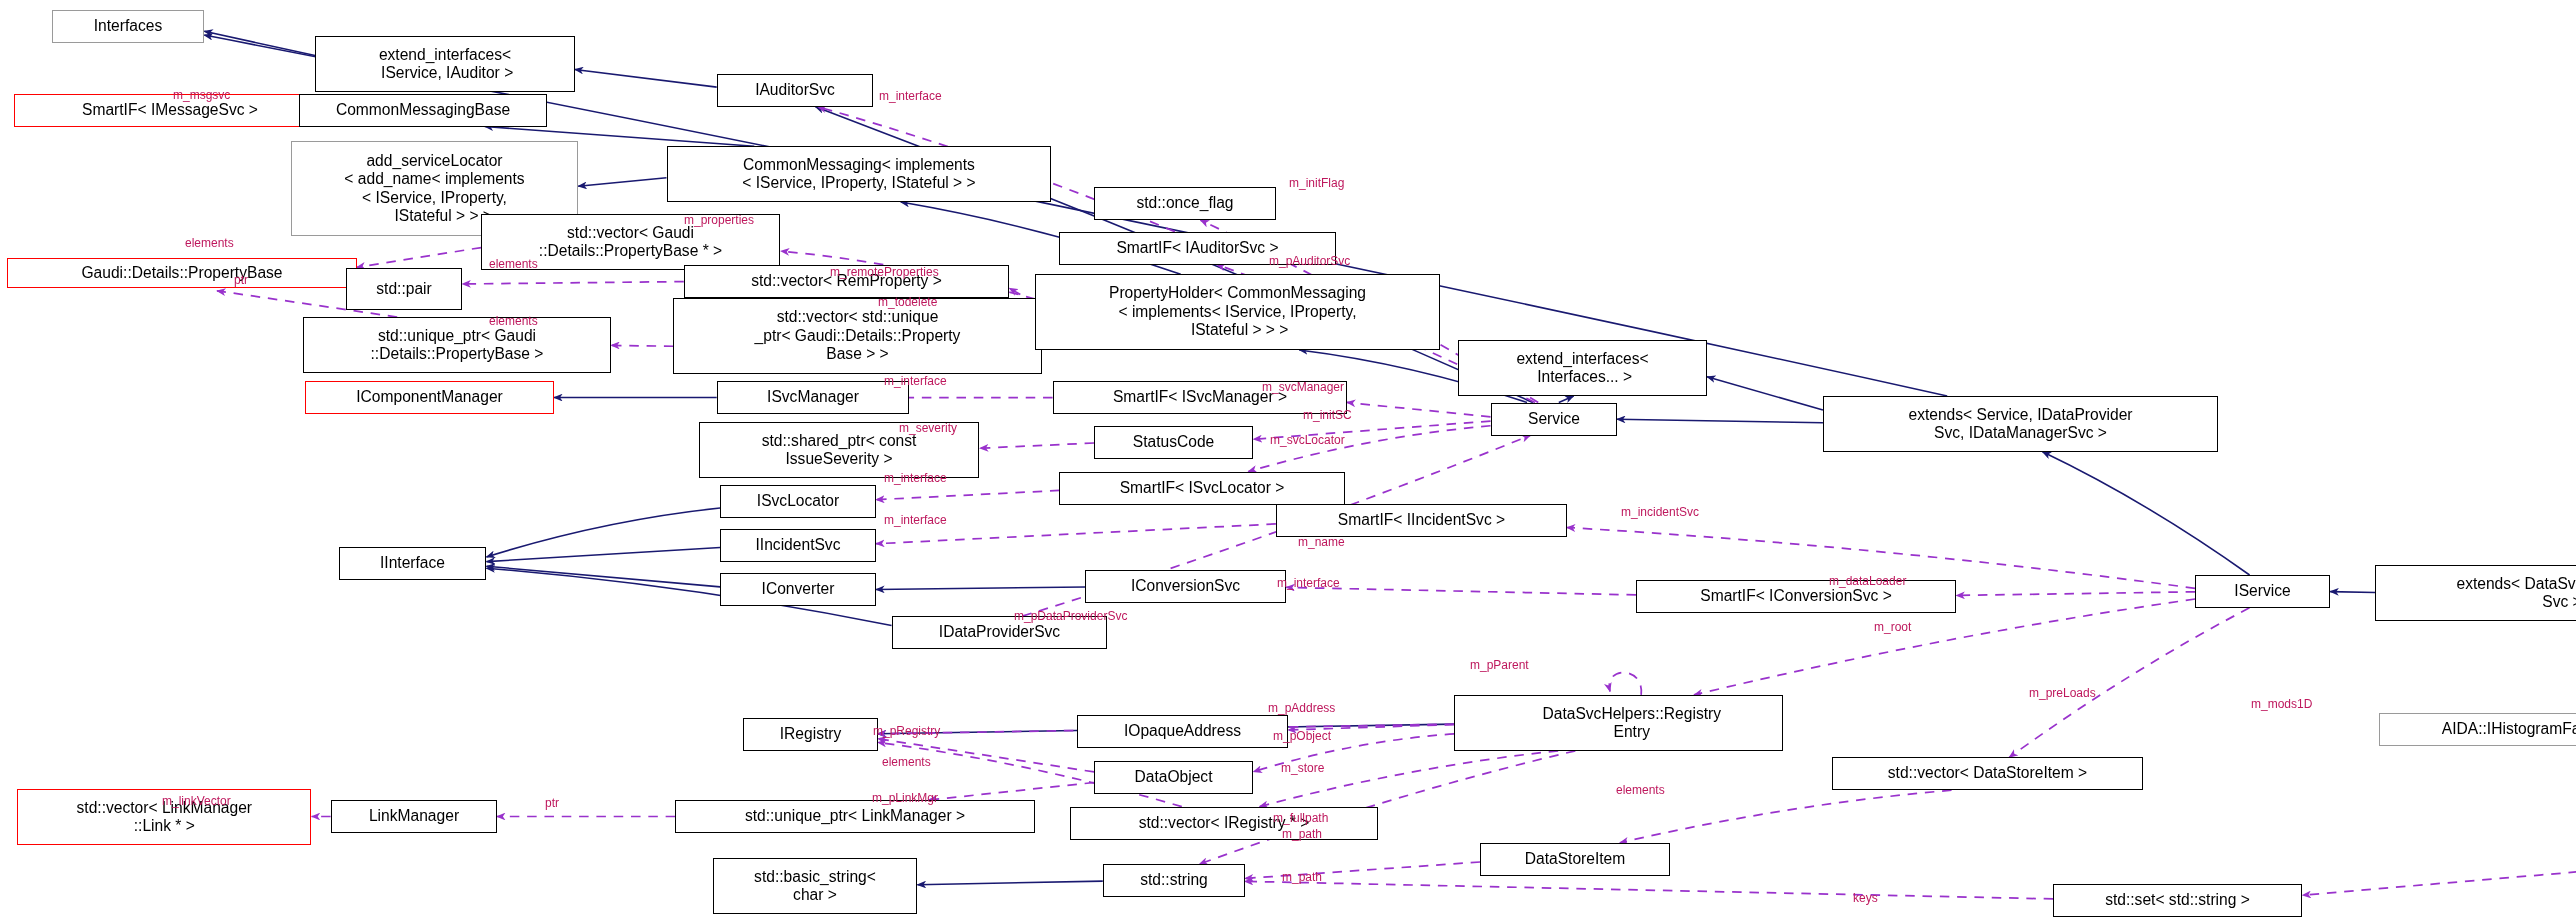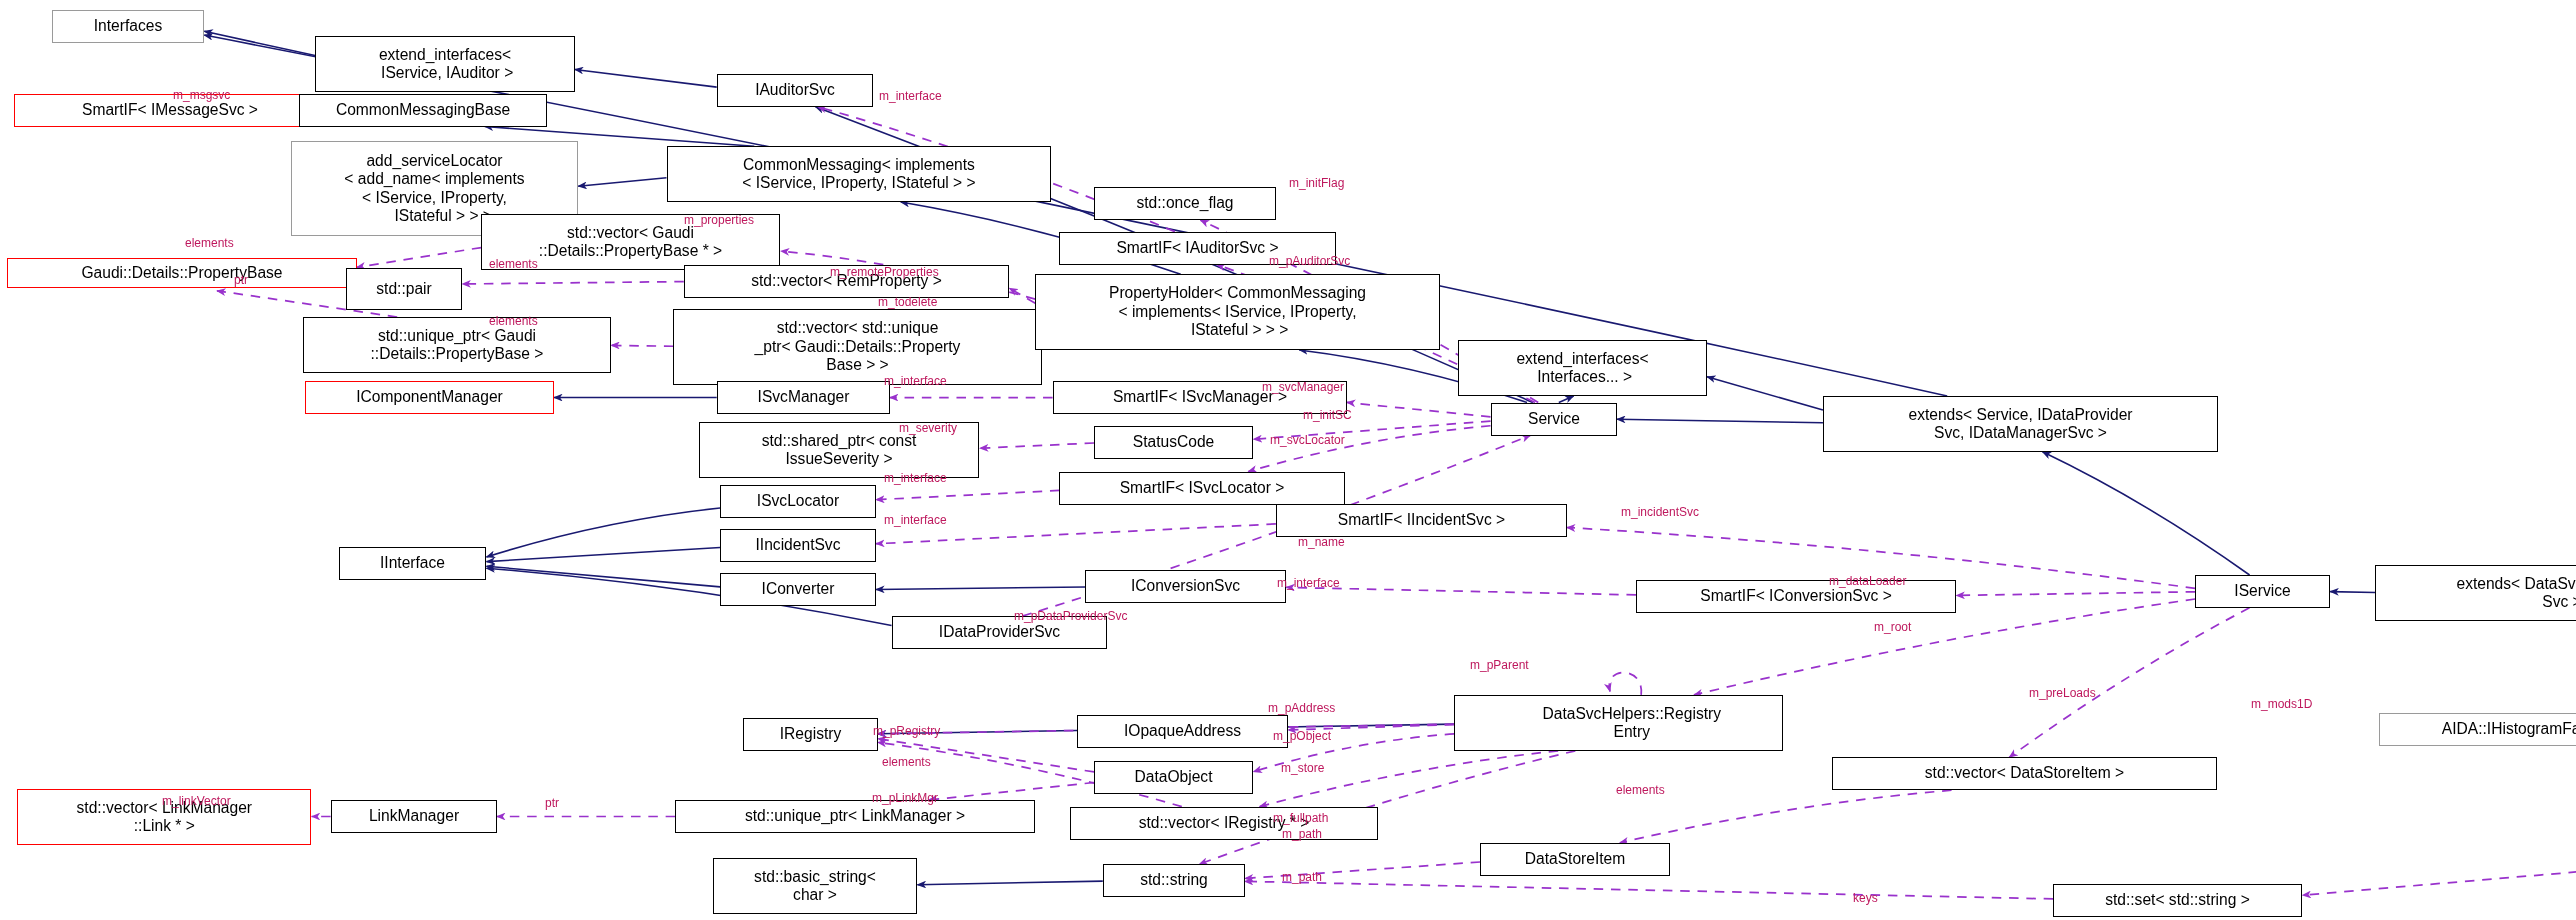--- a/index.html
+++ b/index.html
@@ -141,30 +141,30 @@
       <div class="node" style="left: 717px; top: 74px; width: 156px; height: 33px;">IAuditorSvc</div>
       <div class="node" style="left: 667px; top: 146px; width: 384px; height: 56px;">CommonMessaging&lt; implements
 &lt; IService, IProperty, IStateful &gt; &gt;</div>
       <div class="node" style="left: 481px; top: 214px; width: 299px; height: 56px;">std::vector&lt; Gaudi
 ::Details::PropertyBase * &gt;</div>
       <div class="node red" style="left: 7px; top: 258px; width: 350px; height: 30px;">Gaudi::Details::PropertyBase</div>
       <div class="node" style="left: 346px; top: 268px; width: 116px; height: 42px;">std::pair</div>
       <div class="node" style="left: 684px; top: 265px; width: 325px; height: 33px;">std::vector&lt; RemProperty &gt;</div>
       <div class="node" style="left: 303px; top: 317px; width: 308px; height: 56px;">std::unique_ptr&lt; Gaudi
 ::Details::PropertyBase &gt;</div>
-      <div class="node" style="left: 673px; top: 309px; width: 369px; height: 76px;">std::vector&lt; std::unique
+      <div class="node" style="left: 673px; top: 298px; width: 369px; height: 76px;">std::vector&lt; std::unique
 _ptr&lt; Gaudi::Details::Property
 Base &gt; &gt;</div>
       <div class="node" style="left: 1035px; top: 274px; width: 405px; height: 76px;">PropertyHolder&lt; CommonMessaging
 &lt; implements&lt; IService, IProperty,
  IStateful &gt; &gt; &gt;</div>
       <div class="node" style="left: 1094px; top: 187px; width: 182px; height: 33px;">std::once_flag</div>
       <div class="node" style="left: 1059px; top: 232px; width: 277px; height: 33px;">SmartIF&lt; IAuditorSvc &gt;</div>
       <div class="node red" style="left: 305px; top: 381px; width: 249px; height: 33px;">IComponentManager</div>
-      <div class="node" style="left: 717px; top: 381px; width: 173px; height: 33px;">ISvcManager</div>
+      <div class="node" style="left: 717px; top: 381px; width: 192px; height: 33px;">ISvcManager</div>
       <div class="node" style="left: 1053px; top: 381px; width: 294px; height: 33px;">SmartIF&lt; ISvcManager &gt;</div>
       <div class="node" style="left: 1458px; top: 340px; width: 249px; height: 56px;">extend_interfaces&lt;
  Interfaces... &gt;</div>
       <div class="node" style="left: 1491px; top: 403px; width: 126px; height: 33px;">Service</div>
       <div class="node" style="left: 1823px; top: 396px; width: 395px; height: 56px;">extends&lt; Service, IDataProvider
 Svc, IDataManagerSvc &gt;</div>
       <div class="node" style="left: 699px; top: 422px; width: 280px; height: 56px;">std::shared_ptr&lt; const
 IssueSeverity &gt;</div>
       <div class="node" style="left: 1094px; top: 426px; width: 159px; height: 33px;">StatusCode</div>
       <div class="node" style="left: 720px; top: 485px; width: 156px; height: 33px;">ISvcLocator</div>
@@ -178,21 +178,21 @@
       <div class="node" style="left: 2195px; top: 575px; width: 135px; height: 33px;">IService</div>
       <div class="node" style="left: 2375px; top: 565px; width: 374px; height: 56px;">extends&lt; DataSvc, IHistogram
 Svc &gt;</div>
       <div class="node" style="left: 892px; top: 616px; width: 215px; height: 33px;">IDataProviderSvc</div>
       <div class="node grey" style="left: 2379px; top: 713px; width: 298px; height: 33px;">AIDA::IHistogramFactory</div>
       <div class="node" style="left: 743px; top: 718px; width: 135px; height: 33px;">IRegistry</div>
       <div class="node" style="left: 1077px; top: 715px; width: 211px; height: 33px;">IOpaqueAddress</div>
       <div class="node" style="left: 1454px; top: 695px; width: 329px; height: 56px; padding-left: 30px;">DataSvcHelpers::Registry
 Entry</div>
       <div class="node" style="left: 1094px; top: 761px; width: 159px; height: 33px;">DataObject</div>
-      <div class="node" style="left: 1832px; top: 757px; width: 385px; height: 33px;">std::vector&lt; DataStoreItem &gt;</div>
+      <div class="node" style="left: 1832px; top: 757px; width: 311px; height: 33px;">std::vector&lt; DataStoreItem &gt;</div>
       <div class="node red" style="left: 17.3px; top: 789px; width: 294px; height: 56px;">std::vector&lt; LinkManager
 ::Link * &gt;</div>
       <div class="node" style="left: 331px; top: 800px; width: 166px; height: 33px;">LinkManager</div>
       <div class="node" style="left: 675px; top: 800px; width: 360px; height: 33px;">std::unique_ptr&lt; LinkManager &gt;</div>
       <div class="node" style="left: 1070px; top: 807px; width: 308px; height: 33px;">std::vector&lt; IRegistry * &gt;</div>
       <div class="node" style="left: 1480px; top: 843px; width: 190px; height: 33px;">DataStoreItem</div>
       <div class="node" style="left: 713px; top: 858px; width: 204px; height: 56px;">std::basic_string&lt;
 char &gt;</div>
       <div class="node" style="left: 1103px; top: 864px; width: 142px; height: 33px;">std::string</div>
       <div class="node" style="left: 2053px; top: 884px; width: 249px; height: 33px;">std::set&lt; std::string &gt;</div>

